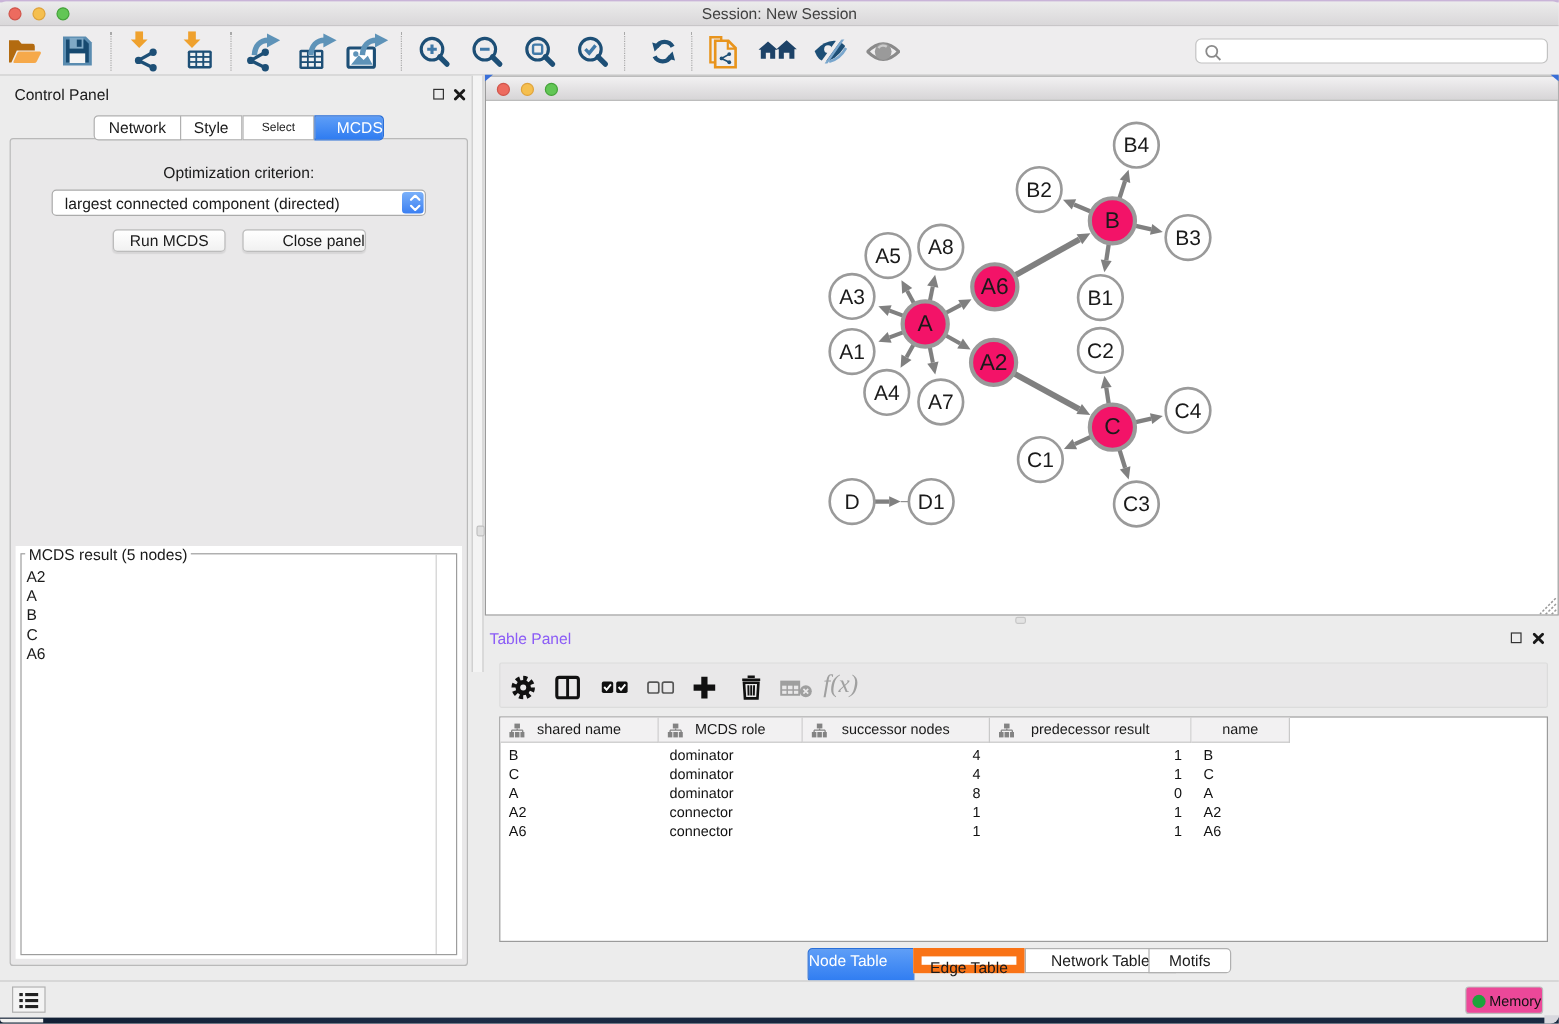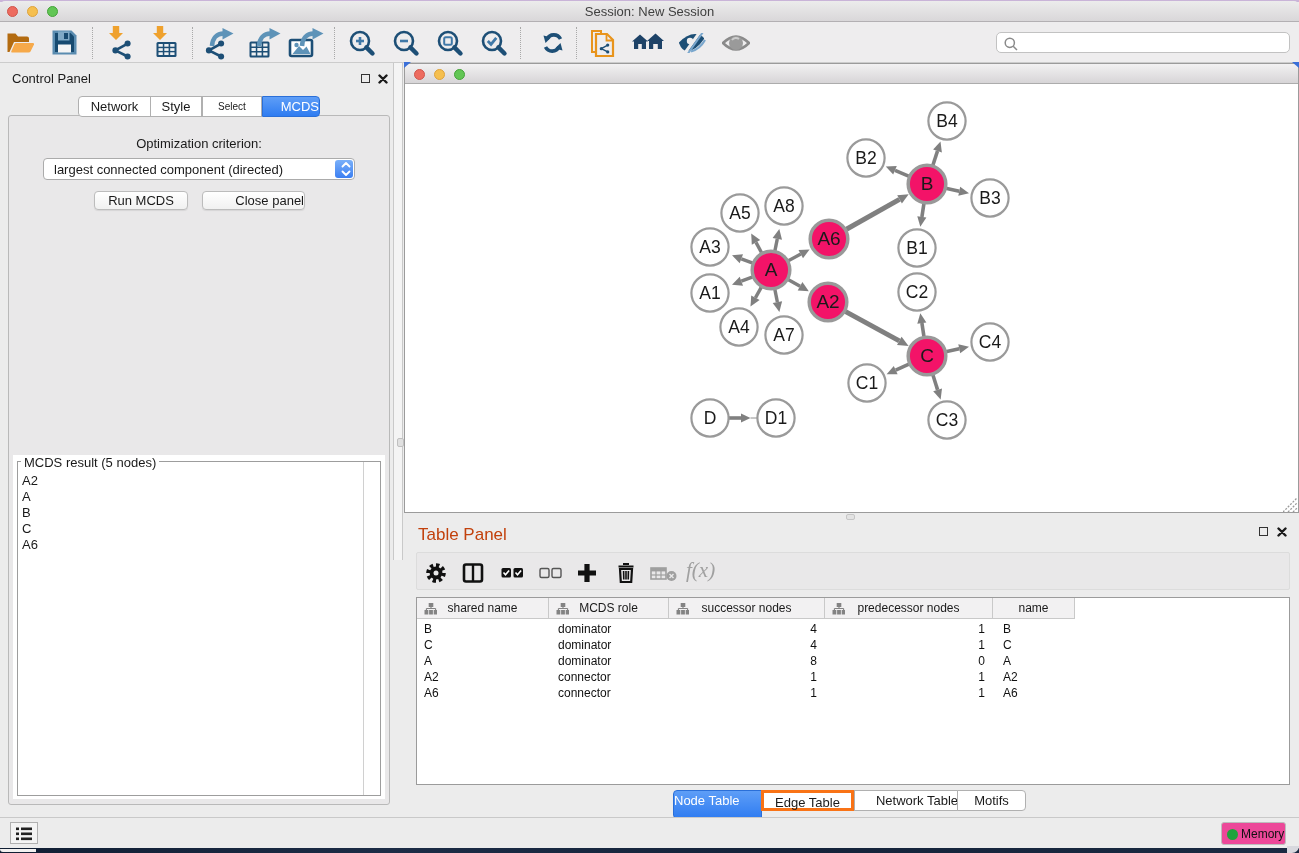--- a/index.html
+++ b/index.html
@@ -283,21 +283,21 @@
     <text x="380" y="256" text-anchor="middle" font-size="17.5" fill="#1a1a1a">A7</text>
     <text x="586" y="263" text-anchor="middle" font-size="17.5" fill="#1a1a1a">C4</text>
     <text x="523" y="277" text-anchor="middle" font-size="19" fill="#1a1a1a">C</text>
     <text x="463" y="304" text-anchor="middle" font-size="17.5" fill="#1a1a1a">C1</text>
     <text x="306" y="339" text-anchor="middle" font-size="17.5" fill="#1a1a1a">D</text>
     <text x="372" y="339" text-anchor="middle" font-size="17.5" fill="#1a1a1a">D1</text>
     <text x="543" y="341" text-anchor="middle" font-size="17.5" fill="#1a1a1a">C3</text>
   </svg>
 <div class="abs" style="left:846px;top:514px;width:9px;height:6px;background:#e3e3e3;
  border:1px solid #c6c6c6;border-radius:2px"></div>
-<div class="abs" style="left:418px;top:525px;font-size:17px;color:#c2410c">Table Panel</div>
+<div class="abs" style="left:408px;top:525px;font-size:13px;color:#8b5cf6">Table Panel</div>
 <div class="abs" style="left:1259px;top:527px;width:9px;height:9px;border:1.6px solid #333"></div>
 <svg style="position:absolute;left:1277px;top:527px" width="10" height="10" viewBox="0 0 10 10">
     <path d="M 1.5 1.5 L 8.5 8.5 M 8.5 1.5 L 1.5 8.5" stroke="#1a1a1a" stroke-width="2.4" stroke-linecap="round"></path>
   </svg>
 <div class="abs" style="left:416px;top:552px;width:874px;height:38px;background:#e9e8e9;border:1px solid #dcdcdc;border-radius:2px"></div>
 <svg style="position:absolute;left:424px;top:561px" width="24" height="24" viewBox="0 0 24 24">
     <circle cx="12" cy="12" r="7.5" fill="none" stroke="#111" stroke-width="4.6" stroke-dasharray="3.2 2.65"></circle>
     <circle cx="12" cy="12" r="6.4" fill="#111"></circle>
     <circle cx="12" cy="12" r="2.5" fill="#e9e8e9"></circle>
   </svg>
@@ -359,21 +359,21 @@
  text-align:center;line-height:21px">successor nodes</div>
 <svg style="position:absolute;left:676px;top:602px" width="13" height="13" viewBox="0 0 13 13">
     <rect x="4.7" y="1" width="4.6" height="4" fill="#838383"></rect>
     <rect x="0.5" y="8" width="3.8" height="4.5" fill="#838383"></rect>
     <rect x="5.1" y="8" width="3.8" height="4.5" fill="#838383"></rect>
     <rect x="9.7" y="8" width="3.8" height="4.5" fill="#838383"></rect>
     <path d="M 7.0 5 L 7.0 6.5 M 2.4 6.5 L 11.6 6.5 M 2.4 6.5 L 2.4 8 M 11.6 6.5 L 11.6 8" stroke="#838383" stroke-width="1.1" fill="none"></path>
   </svg>
 <div class="abs" style="left:825px;top:598px;width:168px;height:21px;background:#f2f1f2;
  border-right:1px solid #c9c9c9;border-bottom:1px solid #c9c9c9;font-size:12px;color:#1a1a1a;
- text-align:center;line-height:21px">predecessor nodes</div>
+ text-align:center;line-height:21px">predecessor result</div>
 <svg style="position:absolute;left:832px;top:602px" width="13" height="13" viewBox="0 0 13 13">
     <rect x="4.7" y="1" width="4.6" height="4" fill="#838383"></rect>
     <rect x="0.5" y="8" width="3.8" height="4.5" fill="#838383"></rect>
     <rect x="5.1" y="8" width="3.8" height="4.5" fill="#838383"></rect>
     <rect x="9.7" y="8" width="3.8" height="4.5" fill="#838383"></rect>
     <path d="M 7.0 5 L 7.0 6.5 M 2.4 6.5 L 11.6 6.5 M 2.4 6.5 L 2.4 8 M 11.6 6.5 L 11.6 8" stroke="#838383" stroke-width="1.1" fill="none"></path>
   </svg>
 <div class="abs" style="left:993px;top:598px;width:82px;height:21px;background:#f2f1f2;
  border-right:1px solid #c9c9c9;border-bottom:1px solid #c9c9c9;font-size:12px;color:#1a1a1a;
  text-align:center;line-height:21px">name</div>
@@ -396,21 +396,21 @@
 <div class="abs" style="left:558px;top:670px;font-size:12px;color:#111">connector</div>
 <div class="abs" style="left:729px;top:670px;width:88px;text-align:right;font-size:12px;color:#111">1</div>
 <div class="abs" style="left:897px;top:670px;width:88px;text-align:right;font-size:12px;color:#111">1</div>
 <div class="abs" style="left:1003px;top:670px;font-size:12px;color:#111">A2</div>
 <div class="abs" style="left:424px;top:686px;font-size:12px;color:#111">A6</div>
 <div class="abs" style="left:558px;top:686px;font-size:12px;color:#111">connector</div>
 <div class="abs" style="left:729px;top:686px;width:88px;text-align:right;font-size:12px;color:#111">1</div>
 <div class="abs" style="left:897px;top:686px;width:88px;text-align:right;font-size:12px;color:#111">1</div>
 <div class="abs" style="left:1003px;top:686px;font-size:12px;color:#111">A6</div>
 <div class="abs" style="left:673px;top:790px;width:89px;height:29px;background:linear-gradient(#5e9ef7,#2f7cf1);color:#fff;border:1px solid #2a6fd8;border-radius:4px 0 0 4px;font-size:13px;line-height:19px;margin-left:0px">Node Table</div>
-<div class="abs" style="left:762px;top:790px;width:93px;height:21px;background:#fff;color:#1a1a1a;border:3px solid #f97316;font-size:13px;text-align:center;line-height:19px;margin-left:-1px">Edge Table</div>
+<div class="abs" style="left:762px;top:790px;width:93px;height:21px;background:#fff;color:#1a1a1a;border:7px solid #f97316;font-size:13px;text-align:center;line-height:19px;margin-left:-1px">Edge Table</div>
 <div class="abs" style="left:855px;top:790px;width:126px;height:21px;background:#fff;color:#1a1a1a;border:1px solid #b0b0b0;font-size:13px;text-align:center;line-height:19px;margin-left:-1px">Network Table</div>
 <div class="abs" style="left:958px;top:790px;width:69px;height:21px;background:#fff;color:#1a1a1a;border:1px solid #b0b0b0;border-radius:0 4px 4px 0;font-size:13px;text-align:center;line-height:19px;margin-left:-1px">Motifs</div>
 <div class="abs" style="left:0;top:817px;width:1299px;height:31px;background:#ececec;border-top:1px solid #c9c9c9"></div>
 <div class="abs" style="left:10px;top:822px;width:28px;height:22px;background:#f4f4f4;border:1px solid #b0b0b0"></div>
 <svg style="position:absolute;left:16px;top:827px" width="16" height="14" viewBox="0 0 16 14">
     <g fill="#222">
       <rect x="0" y="0.5" width="3" height="2.6"></rect>
       <rect x="0" y="5.5" width="3" height="2.6"></rect>
       <rect x="0" y="10.5" width="3" height="2.6"></rect>
       <rect x="5" y="0.5" width="11" height="2.6"></rect>

